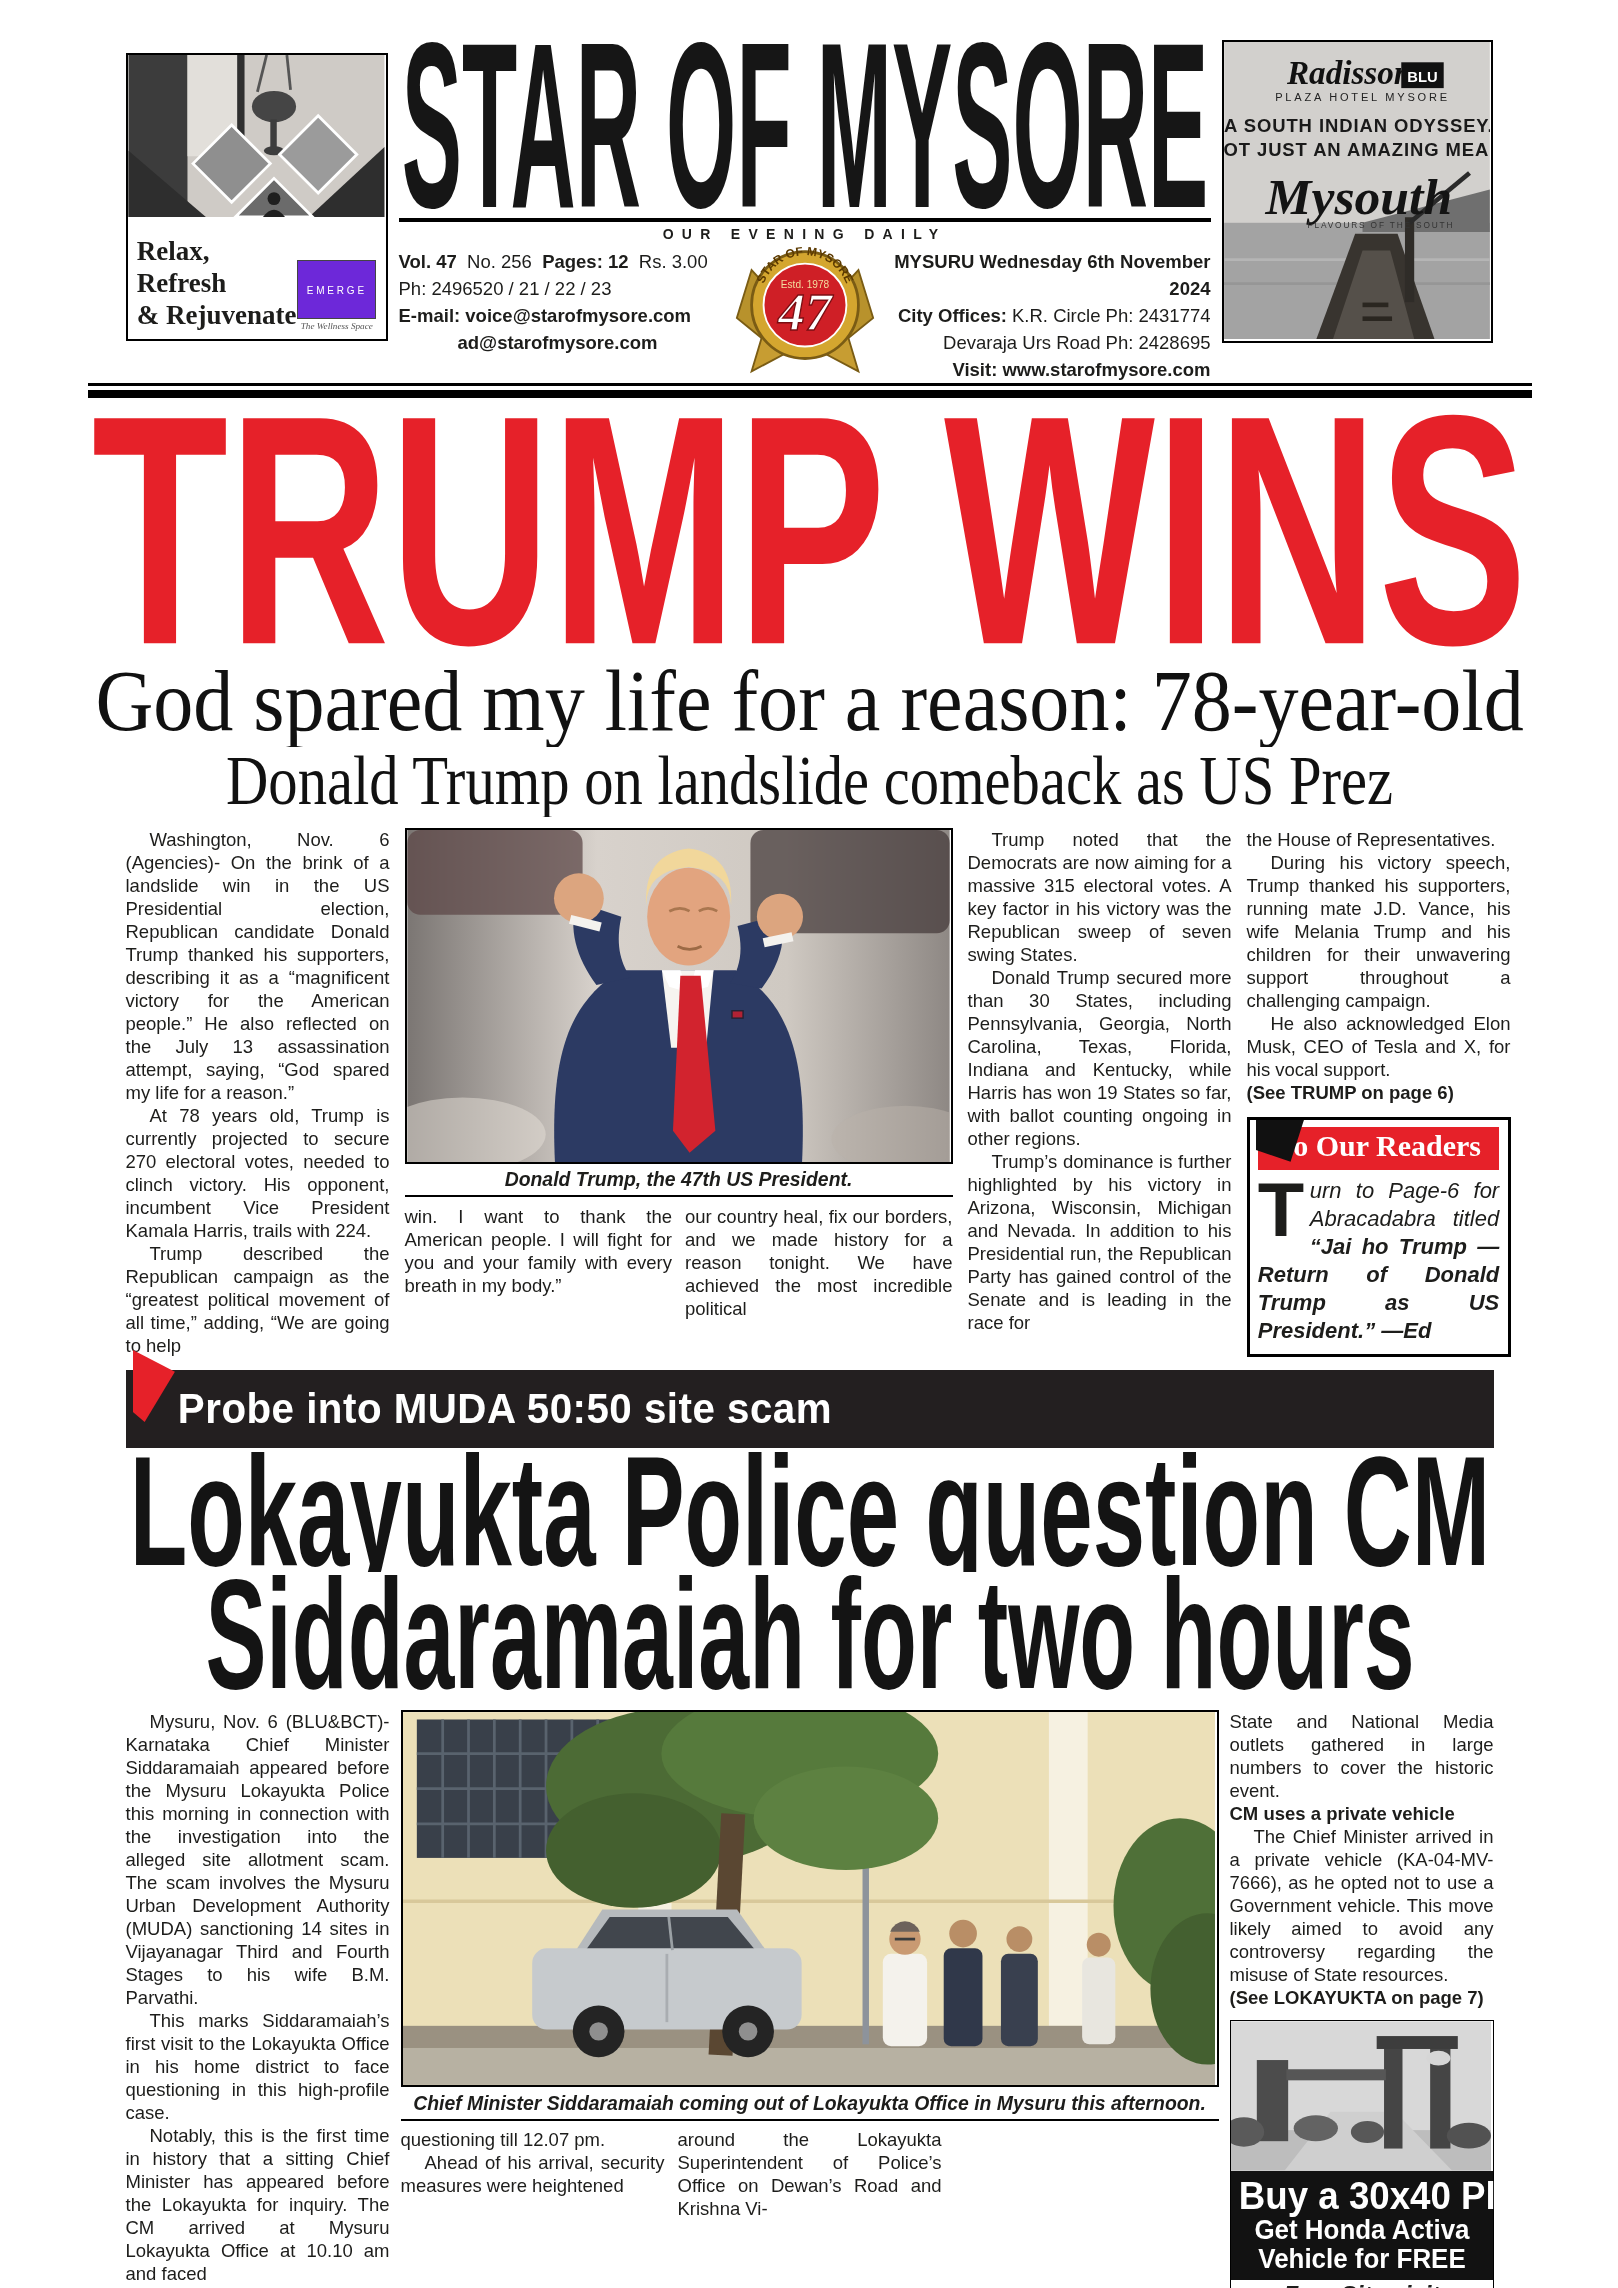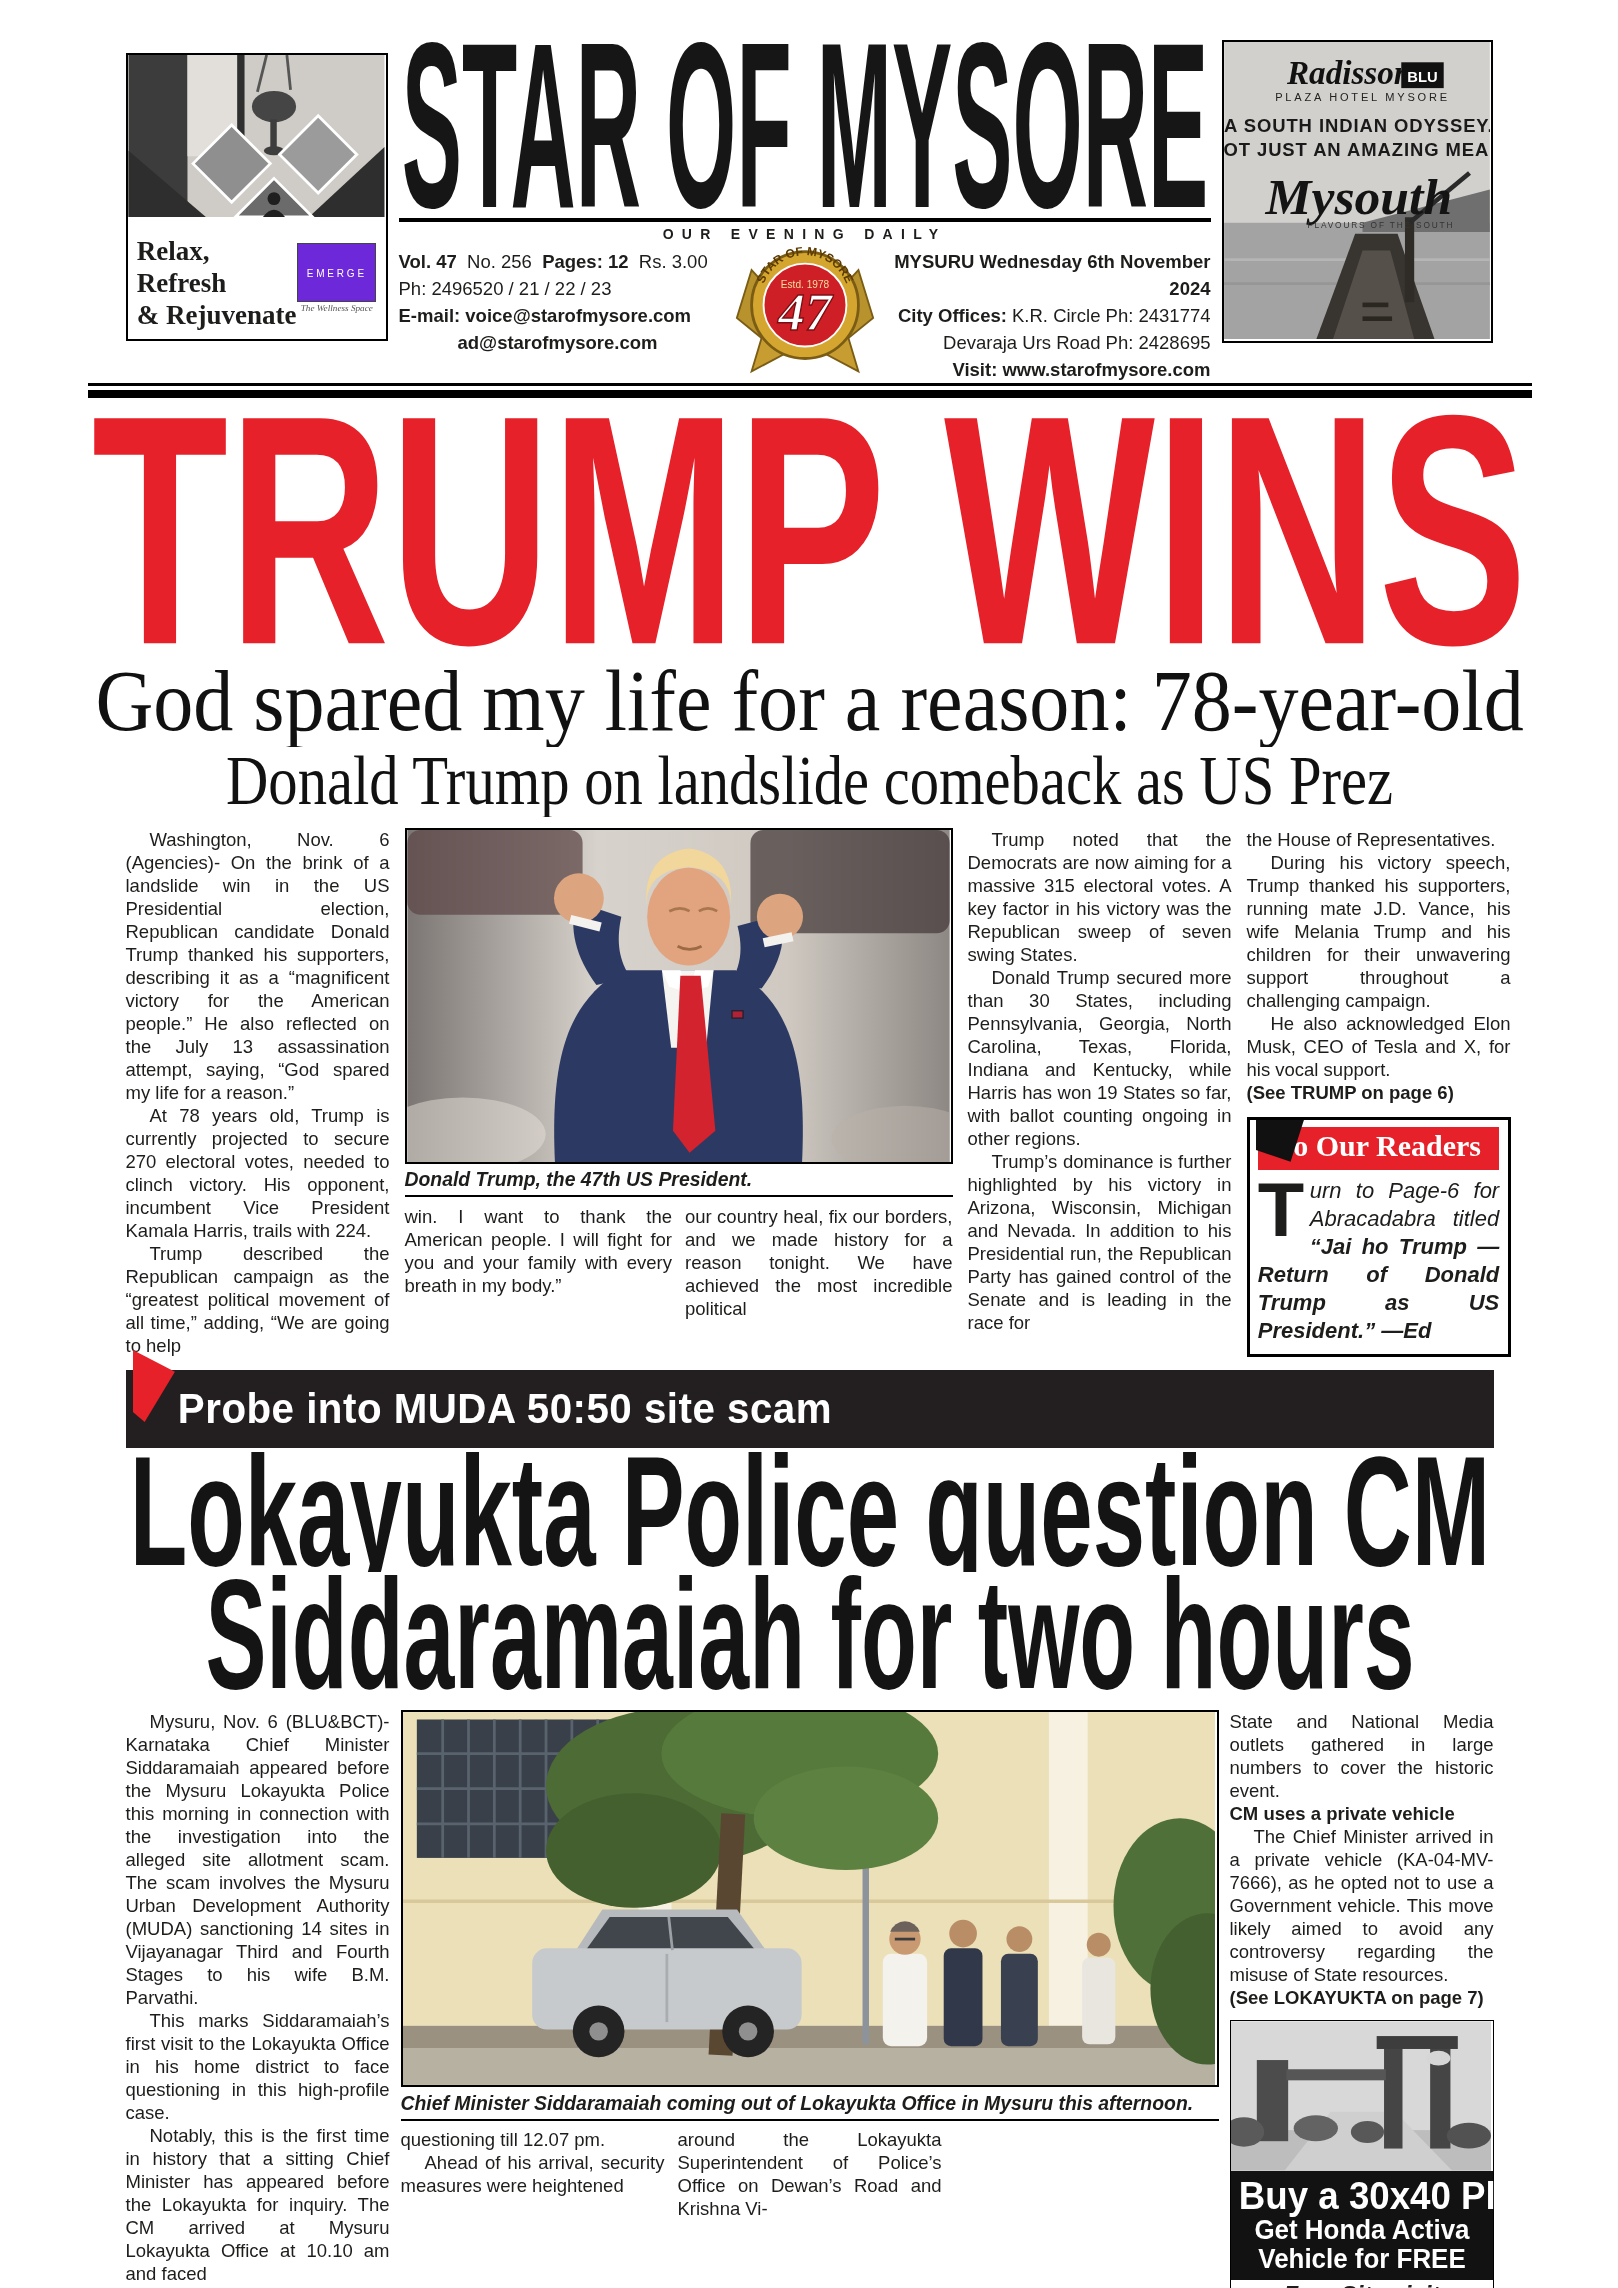--- a/index.html
+++ b/index.html
@@ -35,21 +35,21 @@
   .story1{ display:grid; grid-template-columns:264px 548px 264px 264px; gap:15px; margin-top:11px; }
   .bodytext p{ margin:0; text-align:justify; font-size:18.5px; line-height:23px; text-indent:24px; }
   .bodytext p.noindent{ text-indent:0; }
   .see-line{ font-weight:bold; text-align:center; text-indent:0 !important; }
   .see-left{ font-weight:bold; text-indent:0 !important; }
   .subhead-center{ font-weight:bold; text-align:center; text-indent:0 !important; }
 
   figure{ margin:0; }
   .photo-frame{ border:2.8px solid #000; display:block; }
   .photo-frame svg{ display:block; }
-  .caption{ font-style:italic; font-weight:bold; font-size:19.4px; padding:4.6px 0 3.7px;
+  .caption{ font-style:italic; font-weight:bold; text-align:center; font-size:19.4px; padding:4.6px 0 3.7px;
             border-bottom:2.8px solid #000; }
   .subcols2{ display:grid; grid-template-columns:1fr 1fr; gap:13px; margin-top:7.4px; }
   .subcols3{ display:grid; grid-template-columns:1fr 1fr 1fr; gap:13px; margin-top:7.4px; }
 
   
   .readers{ border:3.7px solid #000; margin-top:13px; padding:7.4px 8.3px 9.2px; }
   .readers-banner{ background:#e62129; color:#fff; font-family:"Liberation Serif", serif; font-weight:bold;
                    font-size:30px; text-align:center; padding:1.8px 0 6.5px; position:relative; }
   .fold{ position:absolute; left:-1.8px; top:-7.4px; width:48px; height:42px; background:#111;
          clip-path:polygon(0 0,100% 0,72% 100%,0 72%); }
@@ -70,21 +70,21 @@
   
   .ad-plot{ border:1.8px solid #000; margin-top:11px; }
   .ad-plot svg{ display:block; }
   .plot-black{ background:#121212; color:#fff; text-align:center; padding:3.7px 0 5.5px; }
   .plot-l1{ font-weight:bold; font-size:39px; line-height:41px; transform:scaleX(.94); transform-origin:center; white-space:nowrap; }
   .plot-l2{ font-weight:bold; font-size:27px; line-height:29px; transform:scaleX(.96); white-space:nowrap; }
   .plot-white{ text-align:center; padding:1.8px 0 5.5px; }
   .plot-visit{ font-style:italic; font-weight:bold; font-size:24px; line-height:28px; }
 
   
-  .spa-mid{ display:flex; padding:5.5px 9.2px 1.8px; align-items:center; }
+  .spa-mid{ display:flex; padding:5.5px 9.2px 1.8px; align-items:flex-end; }
   .spa-headline{ font-family:"Liberation Serif", serif; font-weight:bold; font-size:27px; line-height:32px; flex:1; padding-top:9.2px; }
   .spa-emerge{ width:79px; text-align:center; }
   .emerge-box{ background:#6d28d9; color:#fff; font-size:10px; letter-spacing:2.8px; padding:24px 0 22px; border:0.9px solid #444; }
   .emerge-tag{ font-family:"Liberation Serif", serif; font-style:italic; font-size:9.2px; color:#555; padding-top:1.8px; }
 </style>
 </head>
 <body>
 
 <div class="sheet">
   <div class="content">

